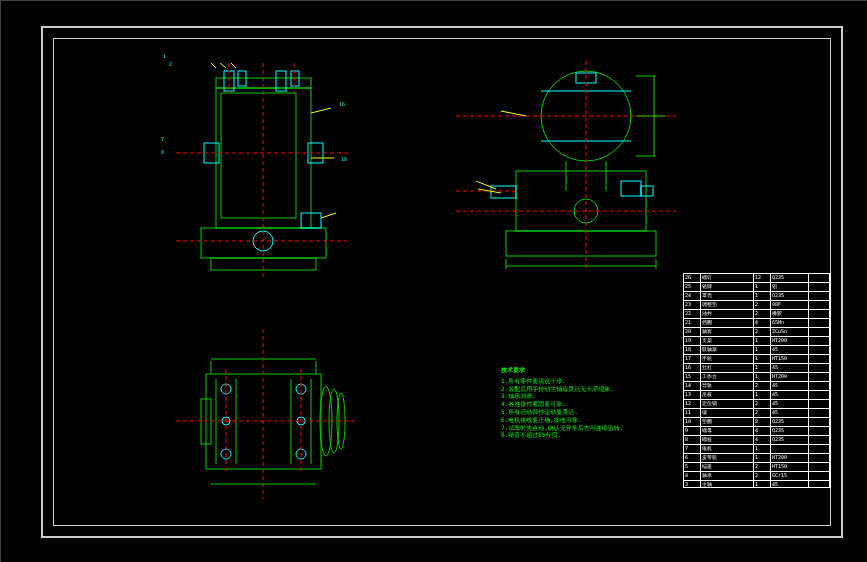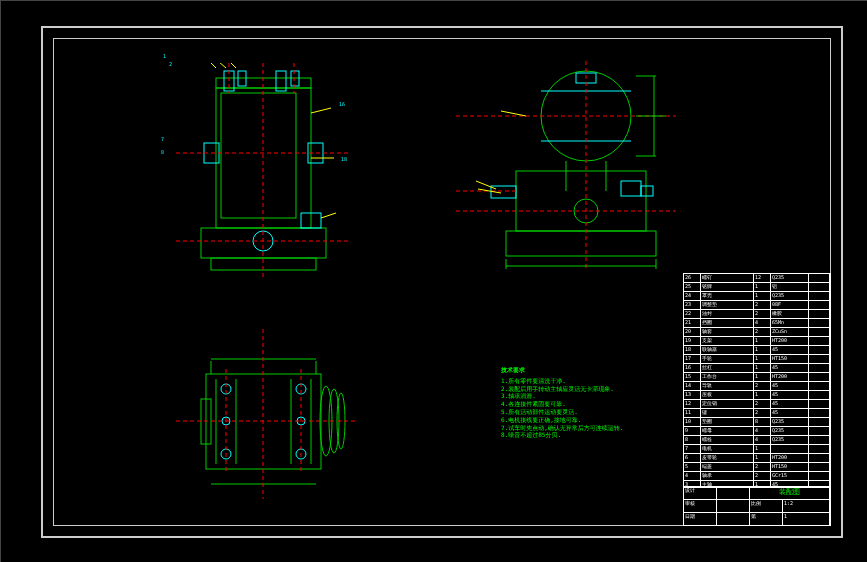--- a/index.html
+++ b/index.html
@@ -310,33 +310,14 @@
       </div>
       <div class="tb-row">
         <div class="tb-cell" style="width:14px">3</div>
         <div class="tb-cell" style="width:50px">主轴</div>
         <div class="tb-cell" style="width:14px">1</div>
         <div class="tb-cell" style="width:35px">45</div>
         <div class="tb-cell" style="flex:1"></div>
       </div>
     </div>
 
-<div class="title-block" style="right:37px;bottom:37px;width:146px;height:38px">
-<div class="tb-row" style="height:12px">
-<div class="tb-cell" style="width:30px">设计</div>
-<div class="tb-cell" style="width:30px"></div>
-<div class="tb-cell" style="flex:1;text-align:center;font-size:7px;color:#0f0">装配图</div>
+
 </div>
-<div class="tb-row" style="height:12px">
-<div class="tb-cell" style="width:30px">审核</div>
-<div class="tb-cell" style="width:30px"></div>
-<div class="tb-cell" style="width:30px">比例</div>
-<div class="tb-cell" style="flex:1">1:2</div>
-</div>
-<div class="tb-row" style="height:12px;border-bottom:none">
-<div class="tb-cell" style="width:30px">日期</div>
-<div class="tb-cell" style="width:30px"></div>
-<div class="tb-cell" style="width:30px">第</div>
-<div class="tb-cell" style="flex:1">1</div>
-</div>
-</div>
-
-</div>
 
 </body></html>

